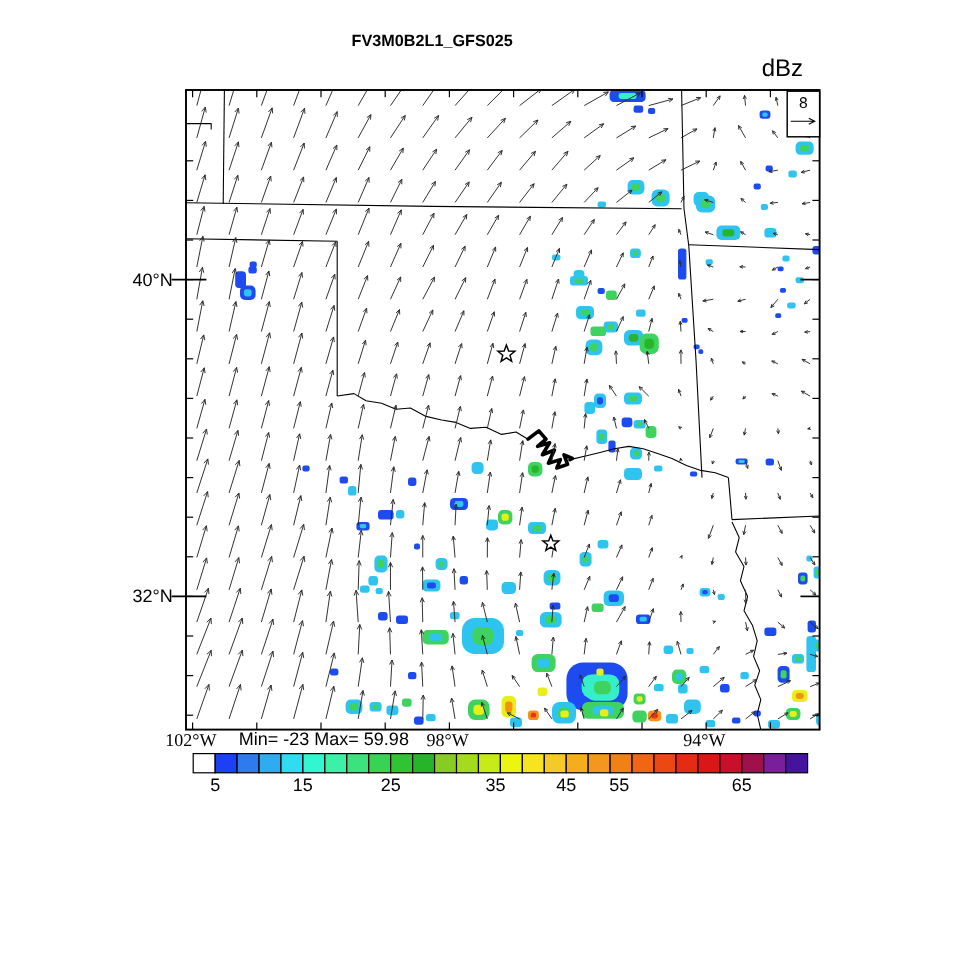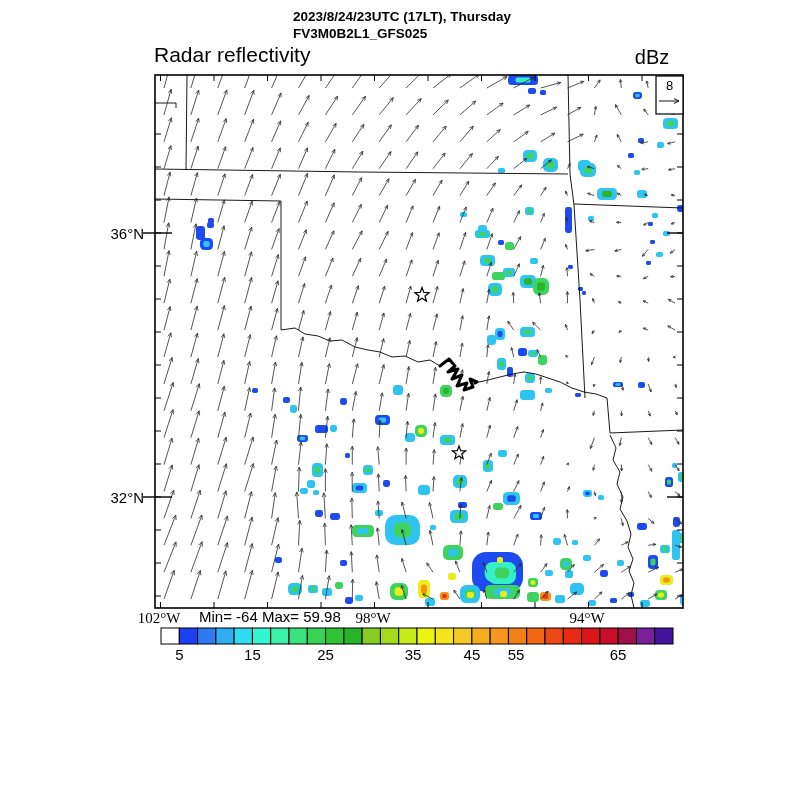--- a/index.html
+++ b/index.html
@@ -741,33 +741,31 @@
         <rect x="545.00" y="628" width="18.29" height="16" fill="#EB4814" stroke="#000" stroke-width="1"></rect>
         <rect x="563.29" y="628" width="18.29" height="16" fill="#E62B14" stroke="#000" stroke-width="1"></rect>
         <rect x="581.57" y="628" width="18.29" height="16" fill="#D91718" stroke="#000" stroke-width="1"></rect>
         <rect x="599.86" y="628" width="18.29" height="16" fill="#C8102D" stroke="#000" stroke-width="1"></rect>
         <rect x="618.14" y="628" width="18.29" height="16" fill="#A0104A" stroke="#000" stroke-width="1"></rect>
         <rect x="636.43" y="628" width="18.29" height="16" fill="#7A1F9C" stroke="#000" stroke-width="1"></rect>
         <rect x="654.71" y="628" width="18.29" height="16" fill="#45149E" stroke="#000" stroke-width="1"></rect>
       </g>
     </svg>
 
-  <div class="abs title-line" id="title1">2023/8/24/23UTC (17LT), Thursday</div>
   <div class="abs title-line" id="title2">FV3M0B2L1_GFS025</div>
-  <div class="abs" id="field-label">Radar reflectivity</div>
   <div class="abs" id="unit-label">dBz</div>
 
-  <div class="abs lat-label" style="top:225px">36°N</div>
+  <div class="abs lat-label" style="top:225px">40°N</div>
   <div class="abs lat-label" style="top:489px">32°N</div>
 
   <div class="abs lon-label" style="left:127px">102°W</div>
   <div class="abs lon-label" style="left:341px">98°W</div>
   <div class="abs lon-label" style="left:555px">94°W</div>
 
-  <div class="abs" id="minmax">Min= -64 Max= 59.98</div>
+  <div class="abs" id="minmax">Min= -23 Max= 59.98</div>
 
   <div class="abs" id="legend-val">8</div>
 
   <div id="cb-labels">
       <span class="cb-num" style="left: 157.3px;">5</span>
       <span class="cb-num" style="left: 230.4px;">15</span>
       <span class="cb-num" style="left: 303.6px;">25</span>
       <span class="cb-num" style="left: 391px;">35</span>
       <span class="cb-num" style="left: 449.9px;">45</span>
       <span class="cb-num" style="left: 494px;">55</span>

